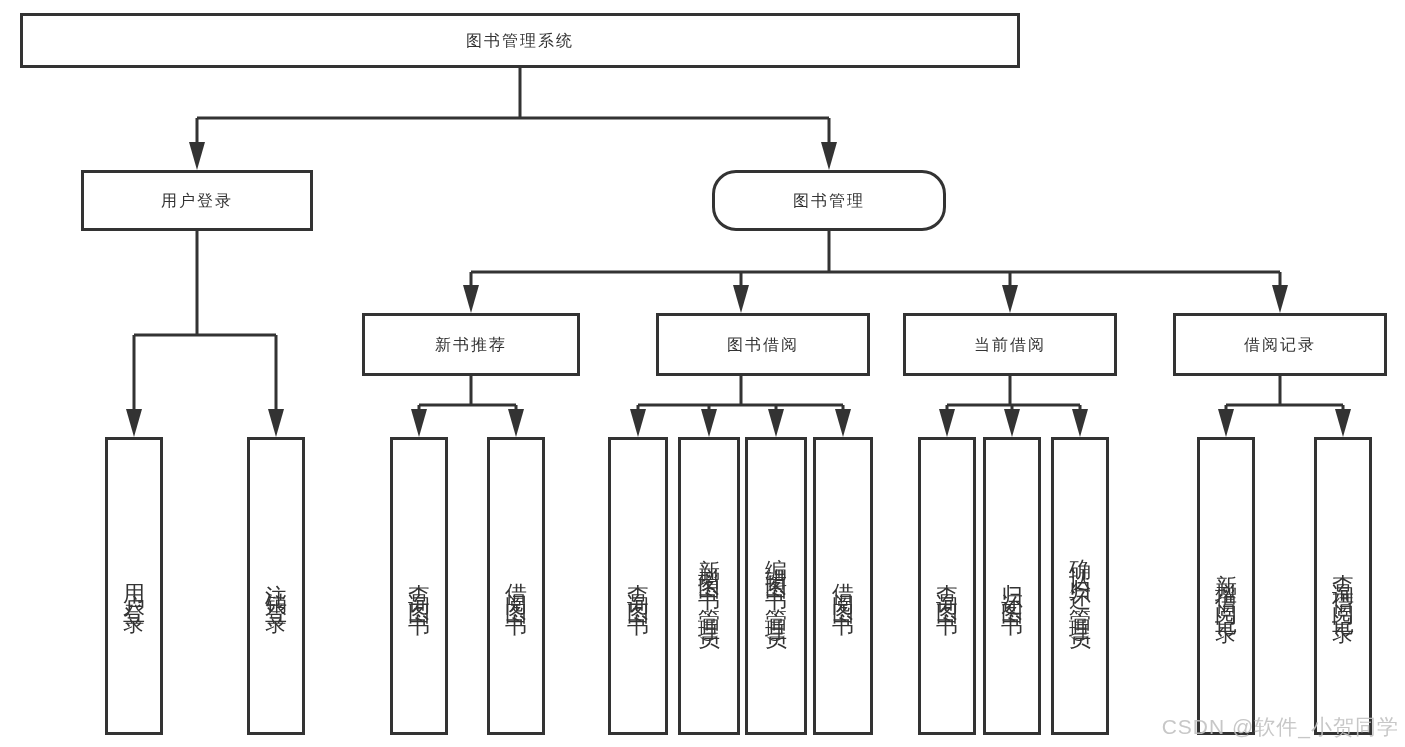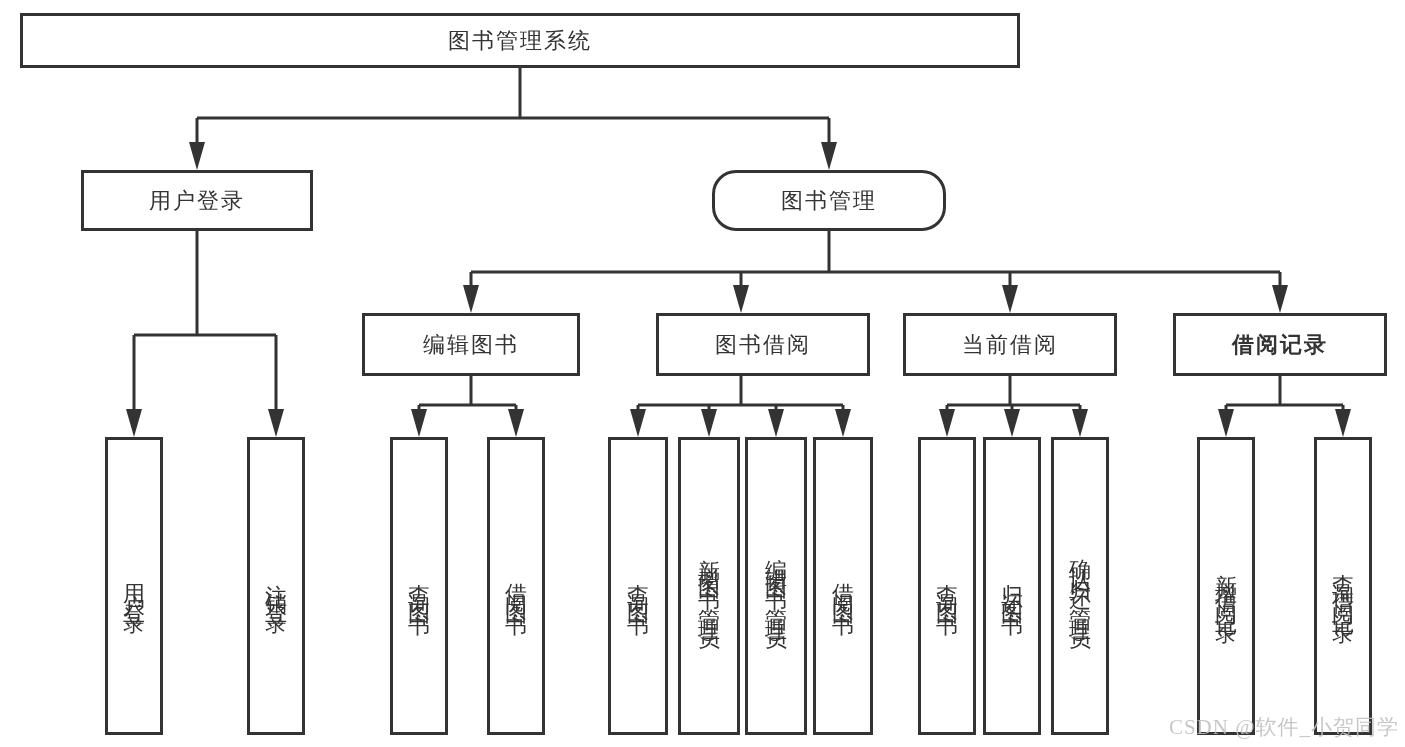--- a/index.html
+++ b/index.html
@@ -25,42 +25,41 @@
   }
   .node {
     position: absolute;
     box-sizing: border-box;
     background: #ffffff;
     border: 3px solid #333333;
     color: #333333;
     display: flex;
     align-items: center;
     justify-content: center;
-    font-size: 22px;
+    font-size: 16px;
     line-height: 1;
   }
   .hnode {
     letter-spacing: 2px;
   }
   .vnode {
     writing-mode: vertical-rl;
     text-orientation: mixed;
     letter-spacing: 10px;
     font-size: 22px;
   }
   .watermark {
     position: absolute;
     right: 6px;
     bottom: 6px;
     font-size: 21px;
     color: rgba(193, 193, 193, 0.9);
     letter-spacing: 1px;
     z-index: 10;
     white-space: nowrap;
-    font-family: Liberation Serif, serif;
   }
 </style>
 </head>
 <body>
 
 <div class="canvas">
 
   <svg class="connectors" viewBox="0 0 1405 747" xmlns="http://www.w3.org/2000/svg">
     <g stroke="#333333" stroke-width="3" fill="none">
       <path d="M520 68 V118 M197 118 H829 M197 118 V144 M829 118 V144"></path>
@@ -122,24 +121,24 @@
       <polygon points="1218,409 1234,409 1226,437"></polygon>
       <polygon points="1335,409 1351,409 1343,437"></polygon>
     </g>
   </svg>
 
   <div class="node hnode" style="left:20px; top:13px; width:1000px; height:55px;">图书管理系统</div>
 
   <div class="node hnode" style="left:81px; top:170px; width:232px; height:61px;">用户登录</div>
   <div class="node hnode" style="left:712px; top:170px; width:234px; height:61px;border-radius:24px;">图书管理</div>
 
-  <div class="node hnode" style="left:362px; top:313px; width:218px; height:63px;">编辑图书</div>
+  <div class="node hnode" style="left:362px; top:313px; width:218px; height:63px;">新书推荐</div>
   <div class="node hnode" style="left:634px; top:313px; width:214px; height:63px;margin-left:22px;">图书借阅</div>
   <div class="node hnode" style="left:903px; top:313px; width:214px; height:63px;">当前借阅</div>
-  <div class="node hnode" style="left:1173px; top:313px; width:214px; height:63px;font-weight:bold;">借阅记录</div>
+  <div class="node hnode" style="left:1173px; top:313px; width:214px; height:63px;">借阅记录</div>
 
   <div class="node vnode" style="left:105px; top:437px; width:58px; height:298px;">用户登录</div>
   <div class="node vnode" style="left:247px; top:437px; width:58px; height:298px;">注销登录</div>
 
   <div class="node vnode" style="left:390px; top:437px; width:58px; height:298px;">查询图书</div>
   <div class="node vnode" style="left:487px; top:437px; width:58px; height:298px;">借阅图书</div>
 
   <div class="node vnode" style="left:608px; top:437px; width:60px; height:298px;">查询图书</div>
   <div class="node vnode" style="left:678px; top:437px; width:62px; height:298px;">新增图书（管理员）</div>
   <div class="node vnode" style="left:745px; top:437px; width:62px; height:298px;">编辑图书（管理员）</div>

